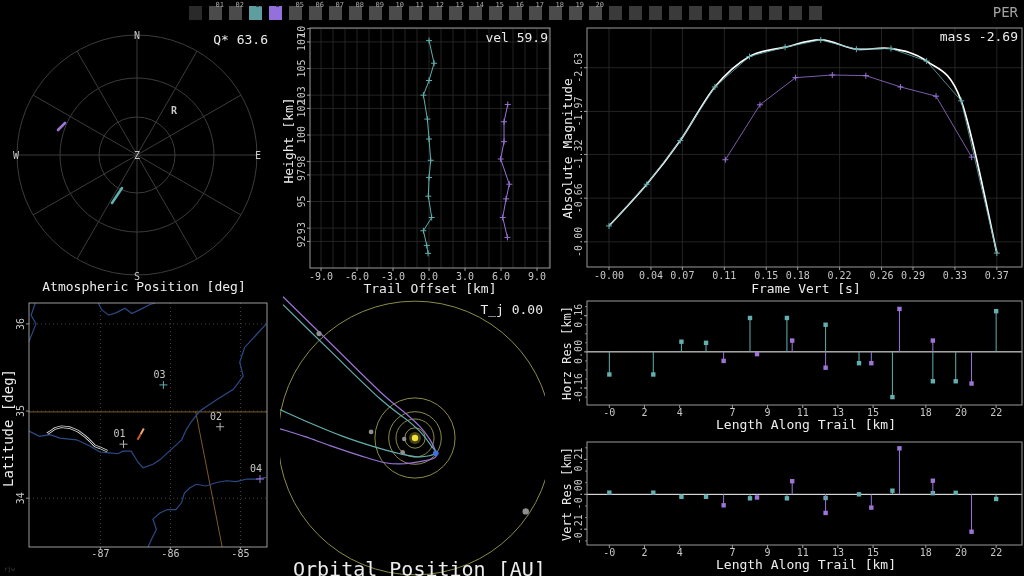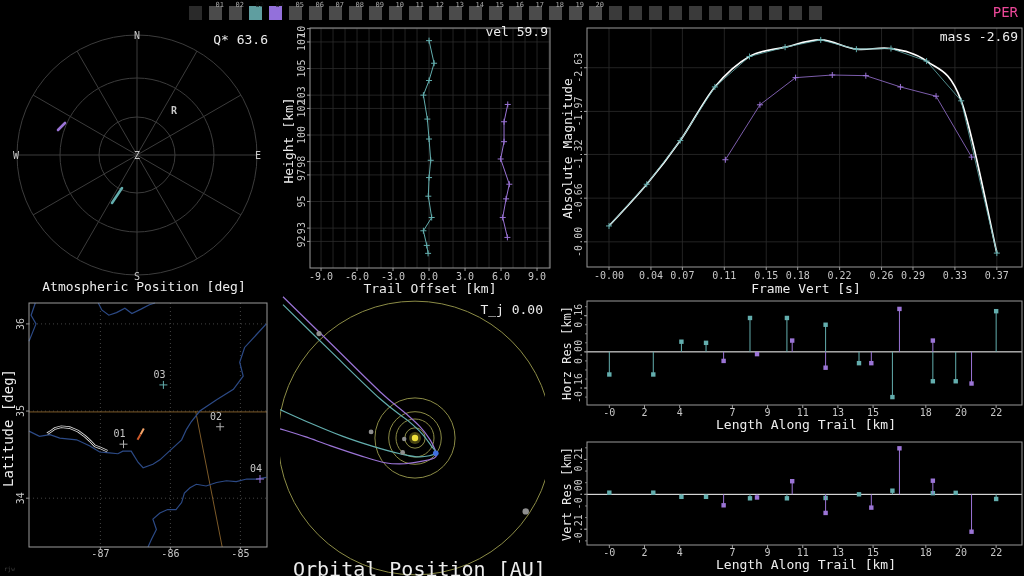--- a/index.html
+++ b/index.html
@@ -5,21 +5,21 @@
   html,body{margin:0;padding:0;background:#000;}
   .screen{position:relative;width:1024px;height:576px;background:#000;overflow:hidden;
           font-family:"DejaVu Sans Mono",monospace;color:#fff;}
   svg{position:absolute;display:block;}
   svg text{font-family:"DejaVu Sans Mono",monospace;fill:#c8c8c8;font-size:10px;}
   .lbl{position:absolute;color:#ececec;font-size:13px;white-space:nowrap;}
   .c{text-align:center;}
   .r{text-align:right;}
   .rot{transform:rotate(-90deg);}
   .hdr-time{position:absolute;left:8px;top:4px;font-size:14px;letter-spacing:-0.5px;color:#fff;}
-  .hdr-shower{position:absolute;left:940px;top:4px;width:78px;text-align:right;font-size:14px;color:#ec4899;}
+  .hdr-shower{position:absolute;left:940px;top:4px;width:78px;text-align:right;font-size:14px;color:#a3a3a3;}
   .tiles{position:absolute;left:189px;top:6px;white-space:nowrap;font-size:0;}
   .tile{display:inline-block;position:relative;width:13px;height:14px;margin-right:7px;background:#4b4b4b;}
   .tile.blank{background:#2a2a2a;}
   .tile.dim{background:#3a3a3a;}
   .tile.teal{background:#5f9ea0;}
   .tile.purple{background:#9370db;}
   .tile .num{position:absolute;top:-5px;right:-2px;font-size:7px;line-height:8px;color:#a8a8a8;}
   .tile.teal .num,.tile.purple .num{color:#101010;}
   .wm{position:absolute;left:4px;top:565px;font-size:6px;color:#3f3f3f;}
 </style>
@@ -458,21 +458,21 @@
       <line x1="25" y1="82.58870967741936" x2="27" y2="82.58870967741936" stroke="#9a9a9a" stroke-width="0.8"></line>
       <line x1="25" y1="70.95967741935485" x2="27" y2="70.95967741935485" stroke="#9a9a9a" stroke-width="0.8"></line>
       <line x1="25" y1="59.33064516129032" x2="27" y2="59.33064516129032" stroke="#9a9a9a" stroke-width="0.8"></line>
       <line x1="25" y1="47.70161290322581" x2="27" y2="47.70161290322581" stroke="#9a9a9a" stroke-width="0.8"></line>
       <line x1="25" y1="36.07258064516128" x2="27" y2="36.07258064516128" stroke="#9a9a9a" stroke-width="0.8"></line>
       <line x1="25" y1="24.44354838709677" x2="27" y2="24.44354838709677" stroke="#9a9a9a" stroke-width="0.8"></line>
       <line x1="25" y1="12.81451612903227" x2="27" y2="12.81451612903227" stroke="#9a9a9a" stroke-width="0.8"></line>
     </svg>
 
   <div class="lbl r" style="left:140px;top:32px;width:128px">Q* 63.6</div>
-  <div class="lbl r" style="left:420px;top:24px;width:128px">vel 59.9</div>
+  <div class="lbl r" style="left:420px;top:30px;width:128px">vel 59.9</div>
   <div class="lbl r" style="left:878px;top:29px;width:140px">mass -2.69</div>
   <div class="lbl r" style="left:420px;top:302px;width:123px">T_j 0.00</div>
 
   <div class="lbl c" style="left:310px;top:281px;width:240px">Trail Offset [km]</div>
   <div class="lbl c" style="left:0;top:279px;width:288px">Atmospheric Position [deg]</div>
   <div class="lbl c rot" style="left:208px;top:133px;width:160px">Height [km]</div>
   <div class="lbl c" style="left:666px;top:281px;width:280px">Frame Vert [s]</div>
   <div class="lbl c rot" style="left:487px;top:141px;width:160px">Absolute Magnitude</div>
   <div class="lbl c rot" style="left:-67px;top:420px;width:150px;font-size:14px">Latitude [deg]</div>
   <div class="lbl c" style="left:293px;top:557px;width:240px;font-size:20px">Orbital Position [AU]</div>

